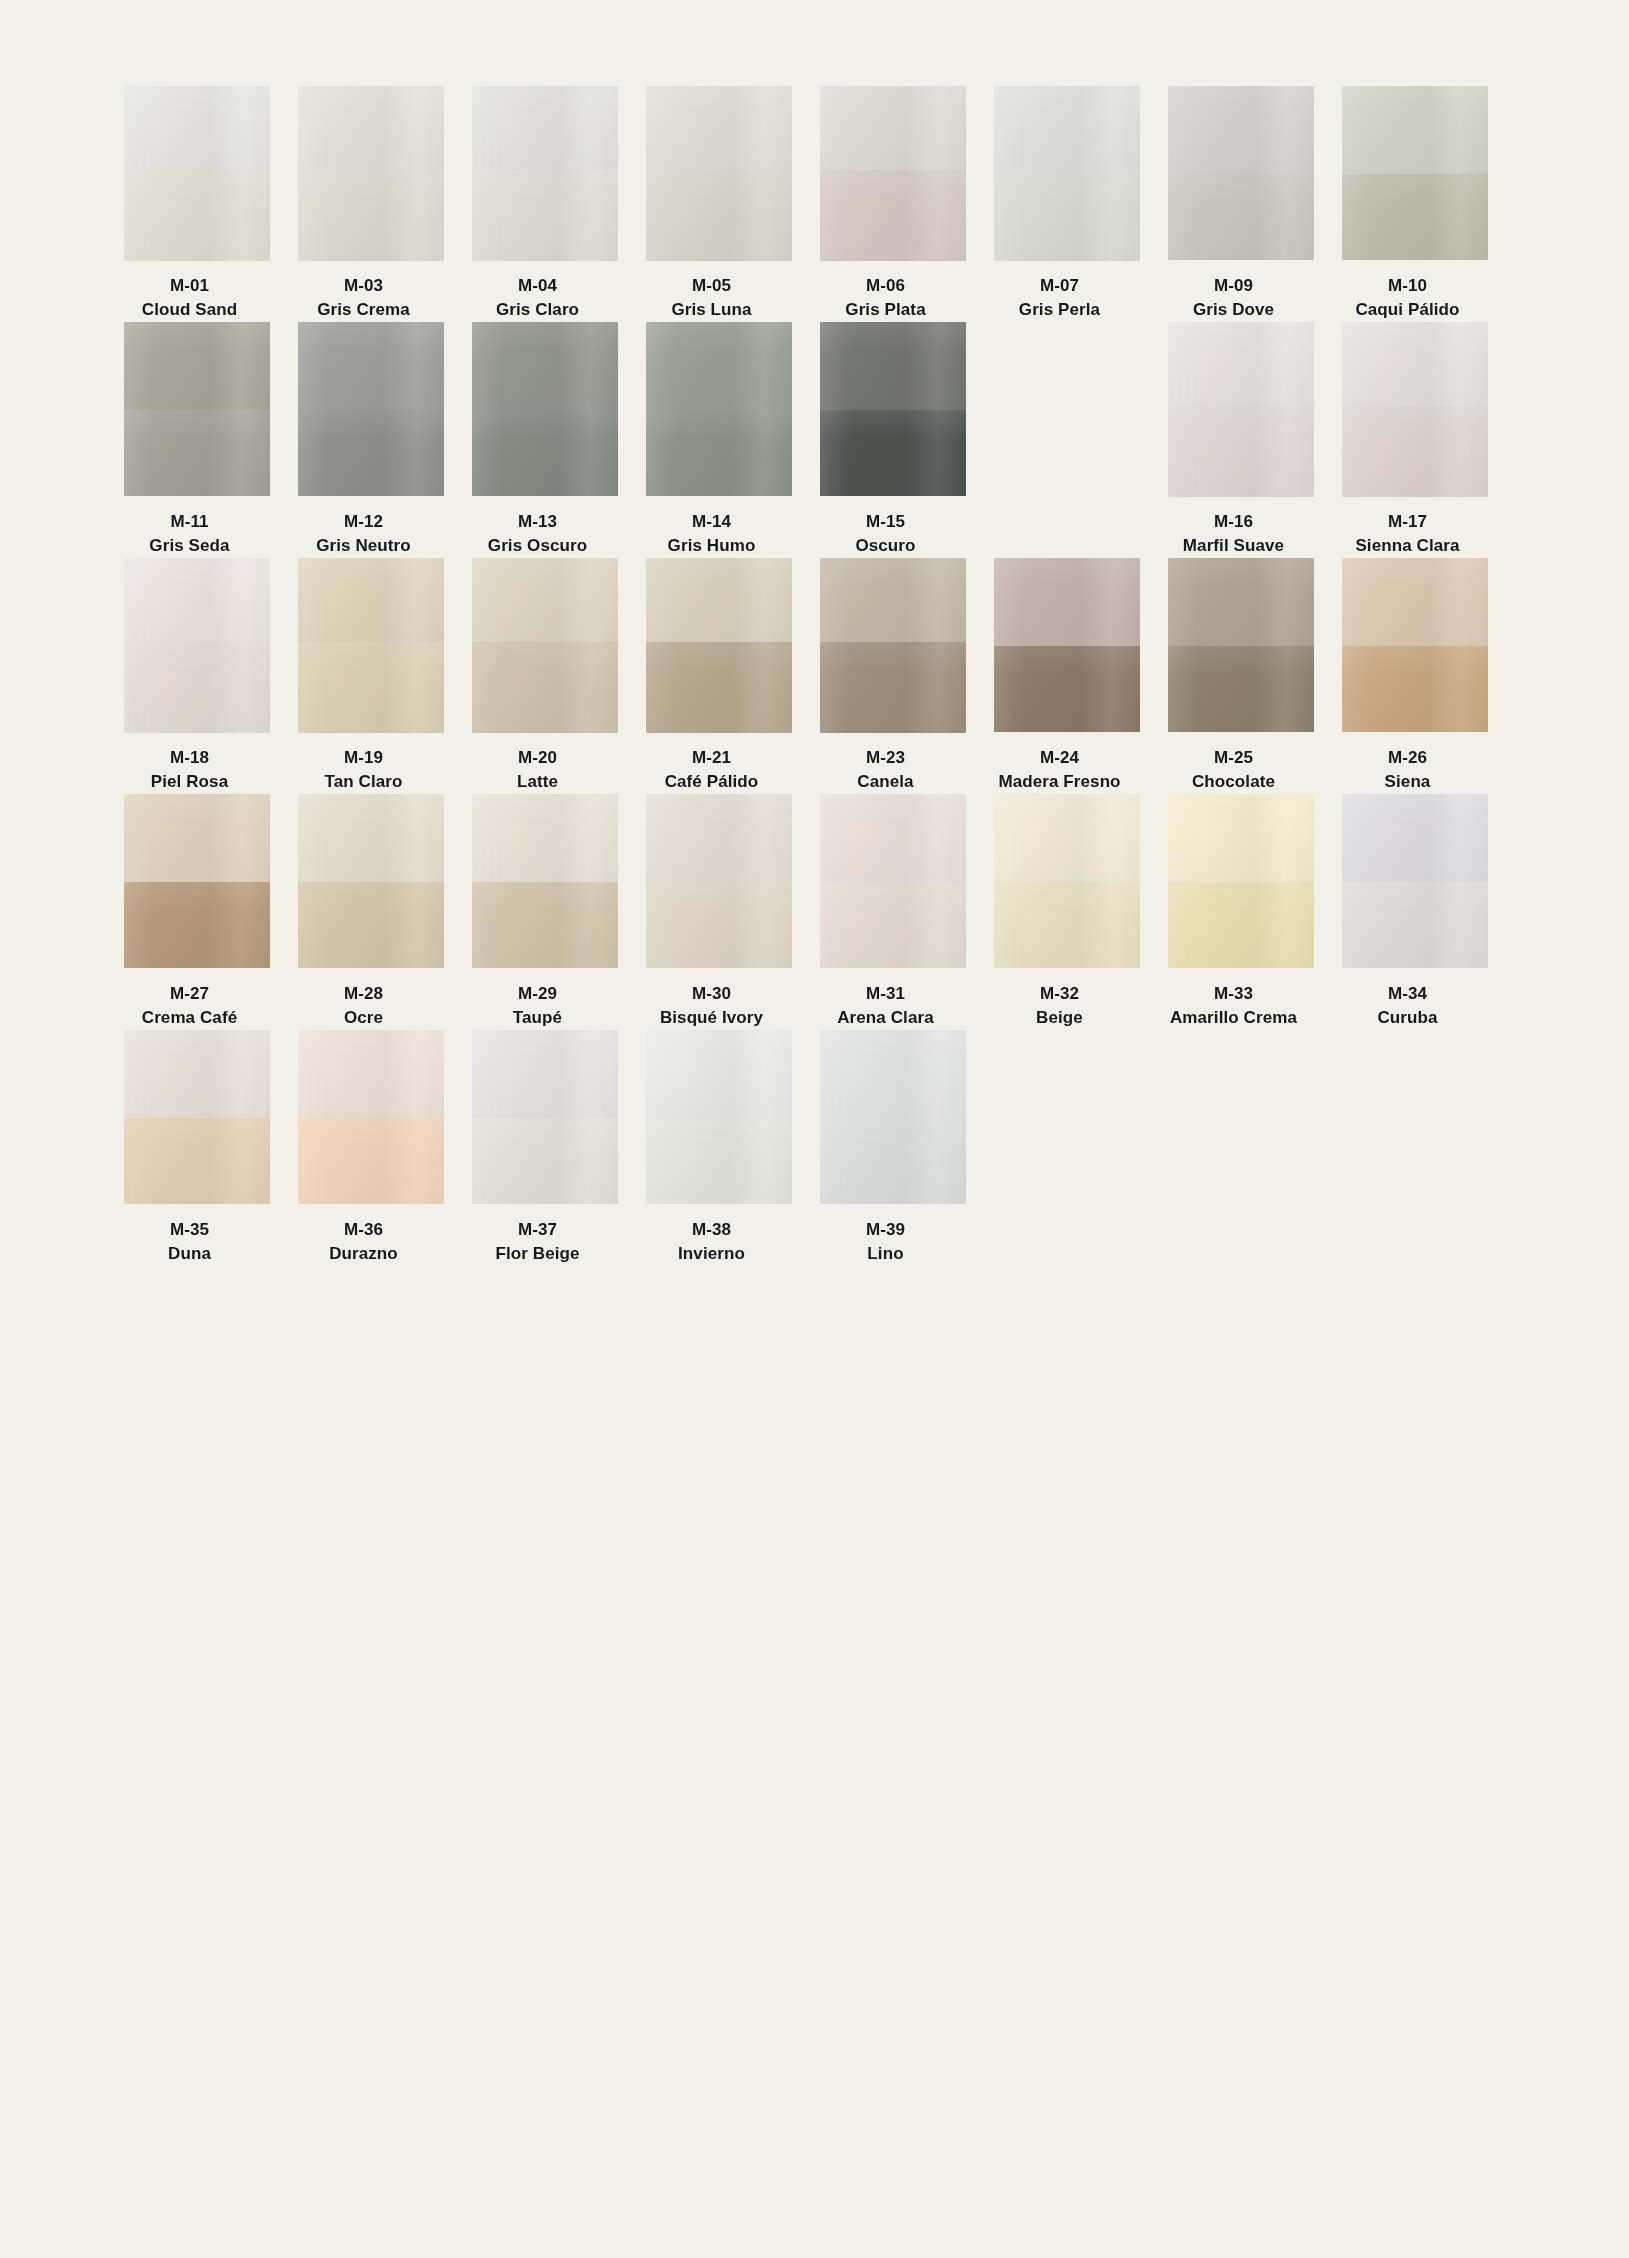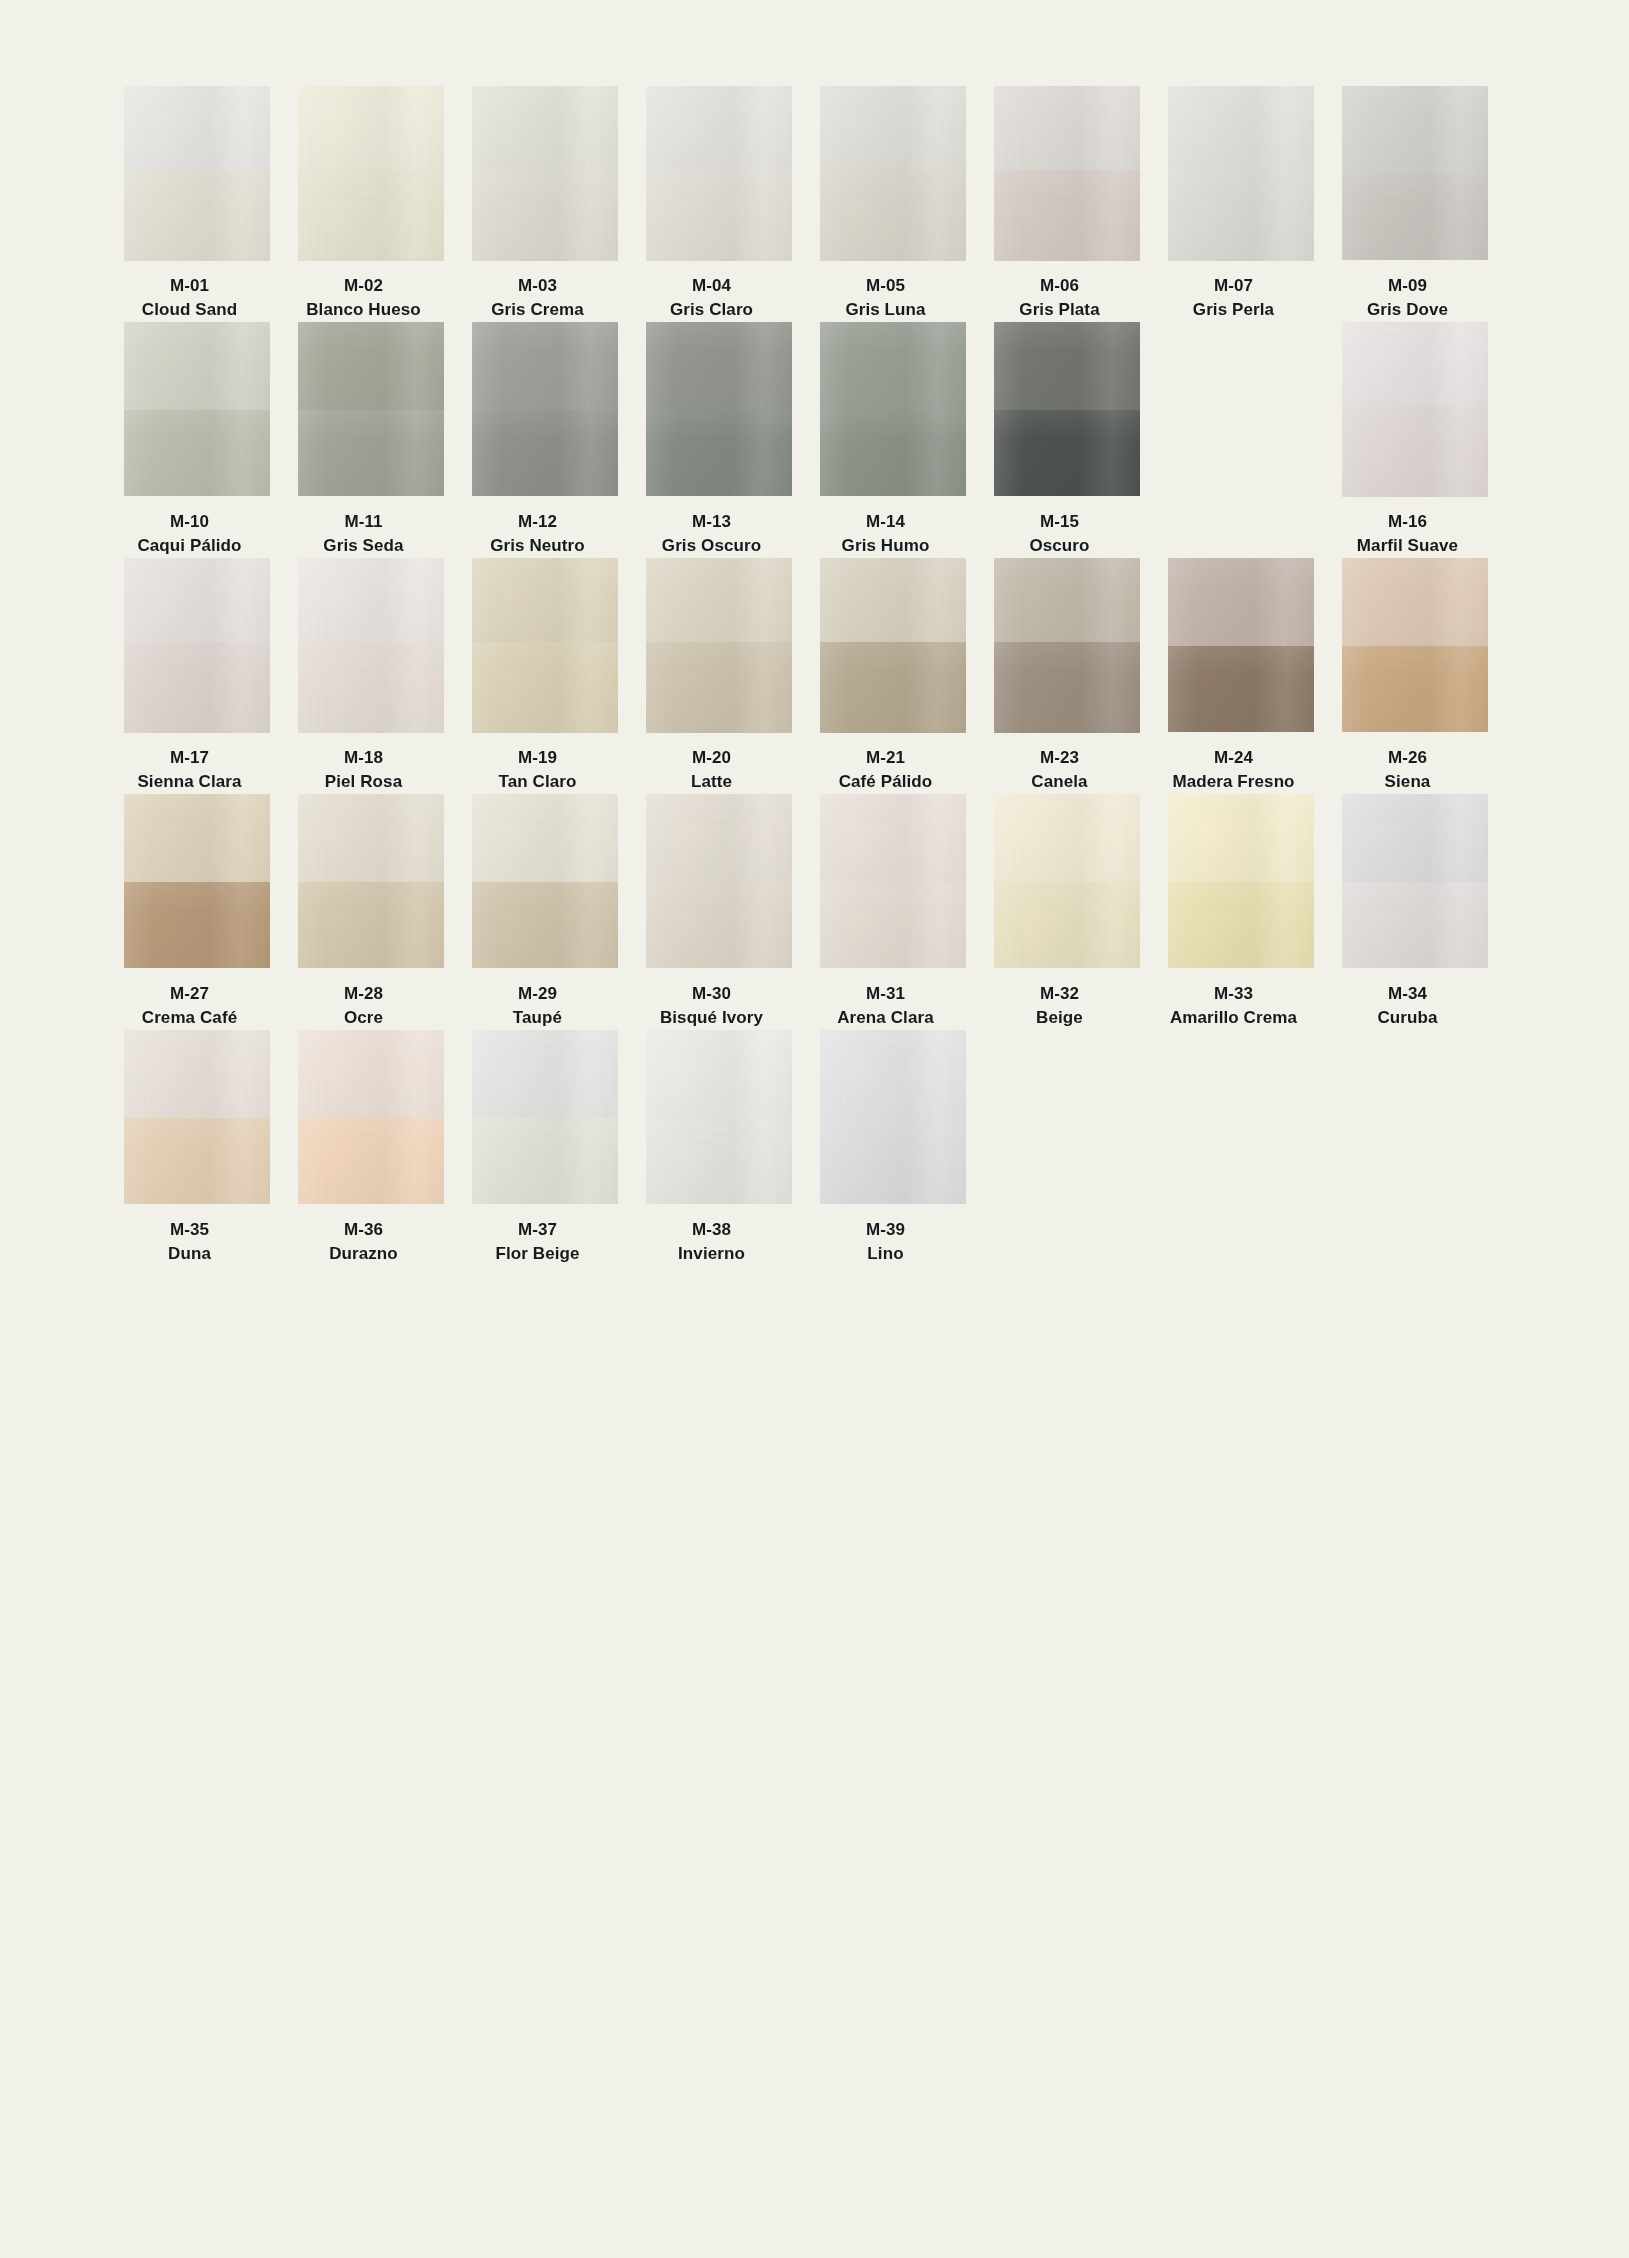--- a/index.html
+++ b/index.html
@@ -99,30 +99,20 @@
           <div class="chip-top" style="height: 84px; background: rgb(230, 229, 225);"></div>
           <div class="chip-bottom" style="height: 91px; background: rgb(224, 222, 210);"></div>
         </div>
         <div class="swatch-caption">
           <span class="swatch-code">M-01</span>
           <span class="swatch-name">Cloud Sand</span>
         </div>
       </div>
       <div class="swatch-cell">
         <div class="swatch-chip" style="height: 175px;">
-          <div class="chip-top" style="height: 84px; background: rgb(236, 234, 217);"></div>
-          <div class="chip-bottom" style="height: 91px; background: rgb(228, 225, 206);"></div>
-        </div>
-        <div class="swatch-caption">
-          <span class="swatch-code">M-02</span>
-          <span class="swatch-name">Blanco Hueso</span>
-        </div>
-      </div>
-      <div class="swatch-cell">
-        <div class="swatch-chip" style="height: 175px;">
           <div class="chip-top" style="height: 84px; background: rgb(226, 225, 217);"></div>
           <div class="chip-bottom" style="height: 91px; background: rgb(220, 218, 208);"></div>
         </div>
         <div class="swatch-caption">
           <span class="swatch-code">M-03</span>
           <span class="swatch-name">Gris Crema</span>
         </div>
       </div>
       <div class="swatch-cell">
         <div class="swatch-chip" style="height: 175px;">
@@ -310,20 +300,30 @@
           <div class="chip-top" style="height: 88px; background: rgb(194, 180, 172);"></div>
           <div class="chip-bottom" style="height: 86px; background: rgb(141, 122, 104);"></div>
         </div>
         <div class="swatch-caption">
           <span class="swatch-code">M-24</span>
           <span class="swatch-name">Madera Fresno</span>
         </div>
       </div>
       <div class="swatch-cell">
         <div class="swatch-chip" style="height: 175px;">
+          <div class="chip-top" style="height: 88px; background: rgb(176, 165, 152);"></div>
+          <div class="chip-bottom" style="height: 86px; background: rgb(141, 130, 112);"></div>
+        </div>
+        <div class="swatch-caption">
+          <span class="swatch-code">M-25</span>
+          <span class="swatch-name">Chocolate</span>
+        </div>
+      </div>
+      <div class="swatch-cell">
+        <div class="swatch-chip" style="height: 175px;">
           <div class="chip-top" style="height: 88px; background: rgb(221, 201, 181);"></div>
           <div class="chip-bottom" style="height: 86px; background: rgb(201, 168, 130);"></div>
         </div>
         <div class="swatch-caption">
           <span class="swatch-code">M-26</span>
           <span class="swatch-name">Siena</span>
         </div>
       </div>
       <div class="swatch-cell">
         <div class="swatch-chip" style="height: 175px;">

